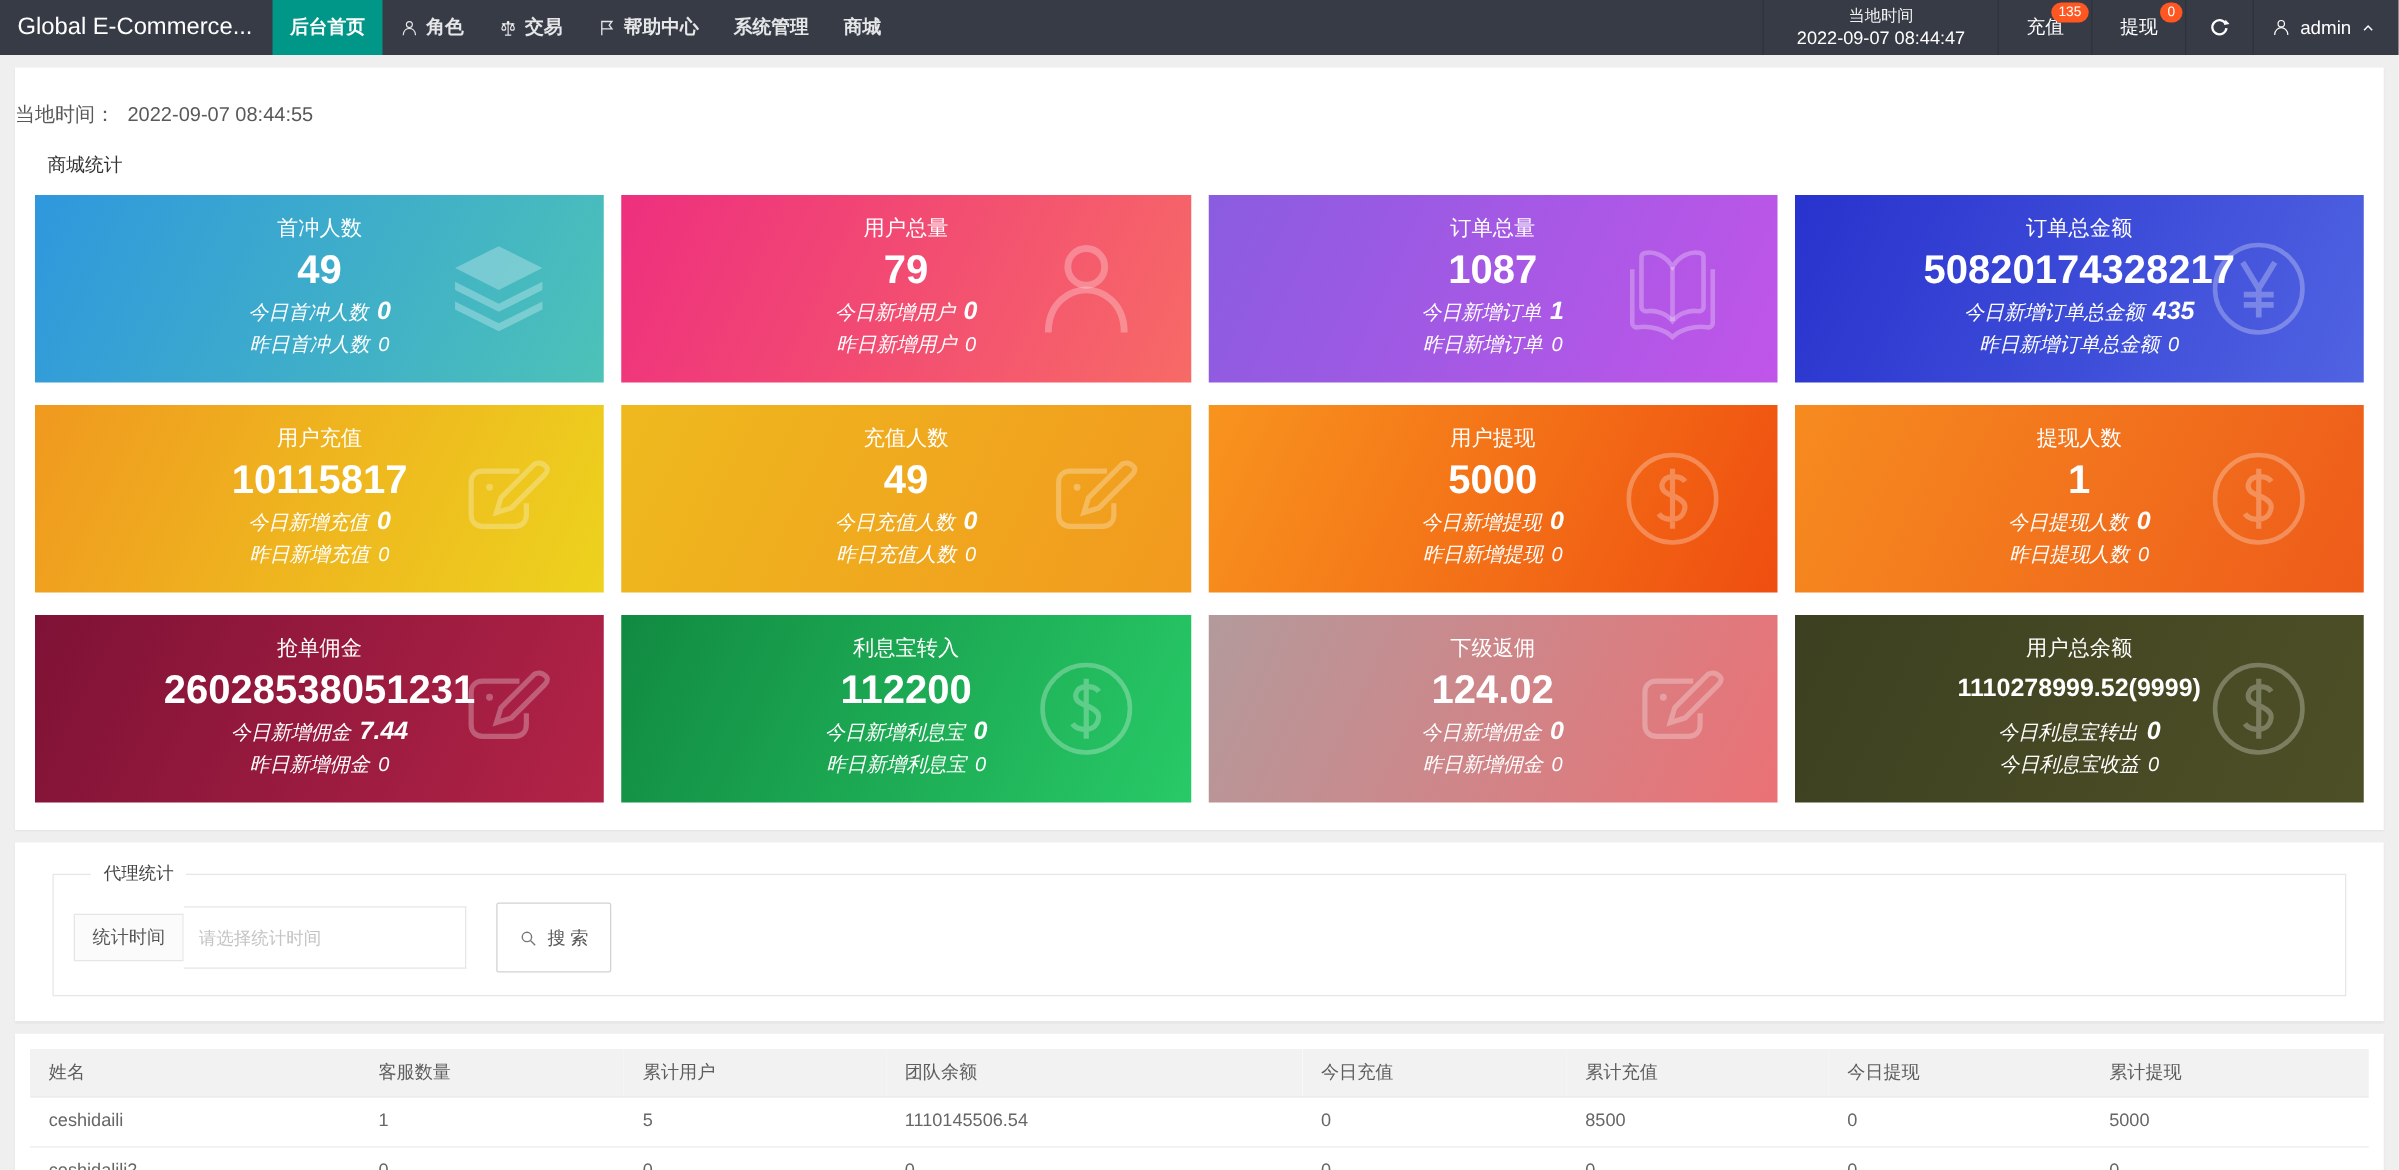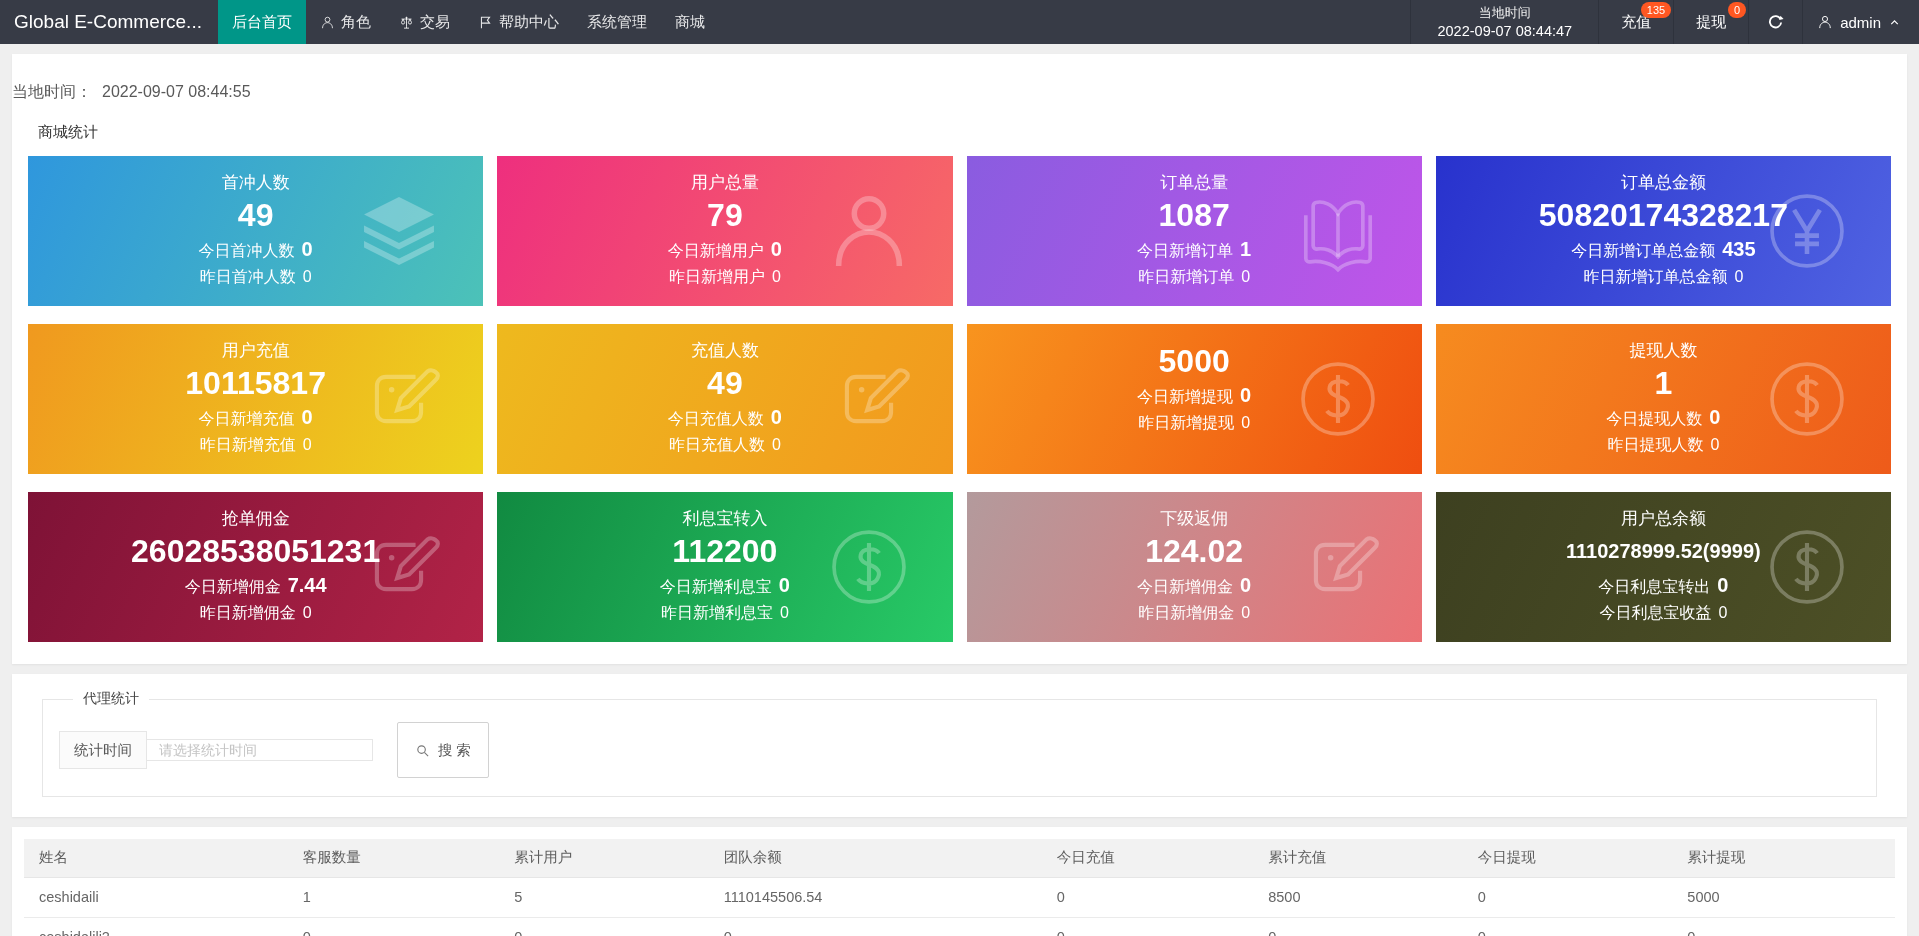--- a/index.html
+++ b/index.html
@@ -8,21 +8,21 @@
     width:1919px; height:936px; overflow:hidden;
     background:#efefef;
     font-family:"Liberation Sans","DejaVu Sans",sans-serif;
     color:#333;
   }
   
   .navbar { height:44px; background:#373b46; display:flex; align-items:stretch; color:#fff; }
   .brand { line-height:44px; padding:0 16px 0 14px; font-size:19px; color:#fff; white-space:nowrap; }
   .nav-left { display:flex; align-items:stretch; }
   .nav-item { line-height:44px; padding:0 14px; font-size:15px; color:rgba(255,255,255,.88);
-              display:flex; align-items:center; gap:6px; cursor:pointer; white-space:nowrap; }
+              display:flex; align-items:center; gap:6px; cursor:pointer; white-space:nowrap;font-weight:bold; }
   .nav-item.active { background:#009688; color:#fff; }
   .nav-ic { display:inline-flex; width:15px; height:15px; align-items:center; }
   .nav-ic:empty { display:none; }
   .nav-ic svg { width:100%; height:100%; }
   .nav-right { margin-left:auto; display:flex; align-items:stretch; }
   .nav-right > div { border-left:1px solid #2e323c; }
   .nav-time { text-align:center; padding:3px 26px 0; line-height:19px; }
   .nav-time .t1 { font-size:13px; color:#f2f2f2; }
   .nav-time .t2 { font-size:14.5px; color:#fff; }
   .nav-badge-item { position:relative; line-height:44px; padding:0 22px; font-size:15px; cursor:pointer; }
@@ -39,34 +39,34 @@
   .panel { background:#fff; margin:10px 12px; box-shadow:0 1px 2px rgba(0,0,0,.06); }
   .time-line { text-align:left; padding:28px 0 2px; font-size:16px; color:#595959; }
   .time-line .val { margin-left:10px; }
   .section-title { font-size:15px; color:#333; padding:18px 26px 2px; }
   
   .cards { display:grid; grid-template-columns:repeat(4,1fr); column-gap:14px; row-gap:18px; padding:12px 16px 22px;text-align:center; }
   .card { position:relative; height:150px; padding:16px 26px; color:#fff; overflow:hidden; }
   .card-title { font-size:17px; line-height:22px; font-weight:400; }
   .card-value { font-size:32px; line-height:38px; font-weight:700; margin:2px 0 2px; }
   .card-value.small { font-size:20px; line-height:30px; margin:6px 0 6px; }
-  .card-sub { font-size:16px; line-height:26px; }
+  .card-sub { font-size:16px; line-height:26px;font-style:italic; }
   .card-sub b { font-size:20px; margin-left:7px; font-weight:700; }
   .card-sub .v3 { font-size:16px; margin-left:7px; font-weight:400; }
   .card-icon { position:absolute; right:38px; top:50%; transform:translateY(-50%);
                width:92px; height:92px; color:rgba(255,255,255,.28); pointer-events:none; }
   .card-icon svg { width:100%; height:100%; }
   
   .agent-panel { padding:16px 30px 20px; }
   fieldset { border:1px solid #e6e6e6; margin:0; padding:14px 16px 18px; }
   legend { font-size:14px; color:#444; padding:0 10px; margin-left:14px; }
   .form-row { display:flex; align-items:center; }
   .addon { border:1px solid #e6e6e6; background:#fbfbfb; padding:0 14px; height:38px; line-height:36px;
            font-size:14.5px; color:#565656; white-space:nowrap; }
-  .date-input { width:226px; height:22px; border:1px solid #e6e6e6; border-left:none; padding:0 12px;
+  .date-input { width:226px; height:50px; border:1px solid #e6e6e6; border-left:none; padding:0 12px;
                 font-size:14px; color:#666; outline:none; background:#fff;
                 font-family:"Liberation Sans","DejaVu Sans",sans-serif; }
   .date-input::placeholder { color:#c4c4c4; }
   .search-btn { margin-left:24px; height:56px; padding:0 17px; background:#fff; border:1px solid #d2d2d2;
                 border-radius:2px; font-size:14.5px; color:#565656; display:flex; align-items:center; gap:8px;
                 cursor:pointer; font-family:Liberation Serif, serif; }
   .search-btn svg { width:15px; height:15px; color:#777; }
   
   .table-panel { padding:12px; }
   table { width:100%; border-collapse:collapse; font-size:14.5px; color:#666; table-layout:fixed; }
@@ -263,20 +263,21 @@
           <span>昨日充值人数</span><span class="v3">0</span>
         </div>
         <span class="card-icon"><svg viewBox="0 0 100 100" fill="none" stroke="currentColor" stroke-width="4.5">
             <path d="M68 26 L36 26 C30 26 26 30 26 36 L26 64 C26 70 30 74 36 74 L64 74 C70 74 74 70 74 64 L74 54"></path>
             <path d="M81 20 L52 49 L48 62 L61 58 L90 29 C93 26 93 23 90 21 C88 19 84 18 81 20 Z"></path>
             <circle cx="42" cy="40" r="3" fill="currentColor" stroke="none"></circle>
           </svg></span>
       </div>
 
       <div class="card" style="background: linear-gradient(115deg, rgb(248, 148, 30), rgb(239, 78, 16));">
+        <div class="card-title">用户提现</div>
         <div class="card-value">5000</div>
         <div class="card-sub">
           <span>今日新增提现</span><b>0</b>
         </div>
         <div class="card-sub">
           <span>昨日新增提现</span><span class="v3">0</span>
         </div>
         <span class="card-icon"><svg viewBox="0 0 100 100" fill="none" stroke="currentColor" stroke-width="4">
             <circle cx="50" cy="50" r="38"></circle>
             <path d="M61 35 C57 29 43 29 41 37 C39 45 50 47 54 49 C60 52 63 56 59 63 C55 70 42 69 38 63 M50 24 L50 76" stroke-width="4.5"></path>

